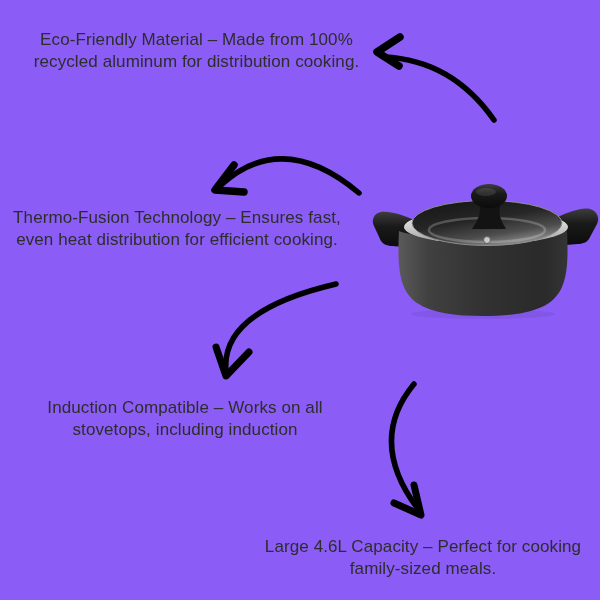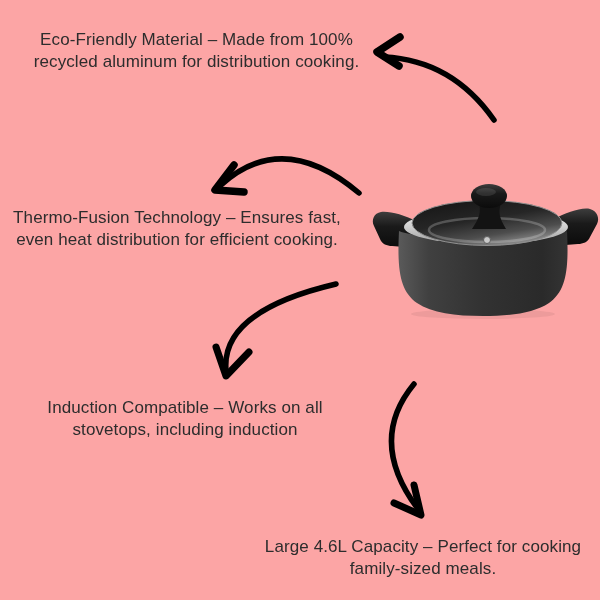--- a/index.html
+++ b/index.html
@@ -1,19 +1,19 @@
 <!DOCTYPE html>
 <html><head>
 <meta charset="utf-8">
 <style>
   html,body{margin:0;padding:0;background:#ffffff;}
   .stage{
     position:relative;
     width:600px;height:600px;
-    background:#fca5a5;
+    background:#8b5cf6;
     overflow:hidden;
     font-family:"Liberation Sans","DejaVu Sans",sans-serif;
   }
   .feature-label{
     position:absolute;
     text-align:center;
     font-size:17px;
     line-height:22px;
     color:#2d2d2d;
     letter-spacing:0.1px;

